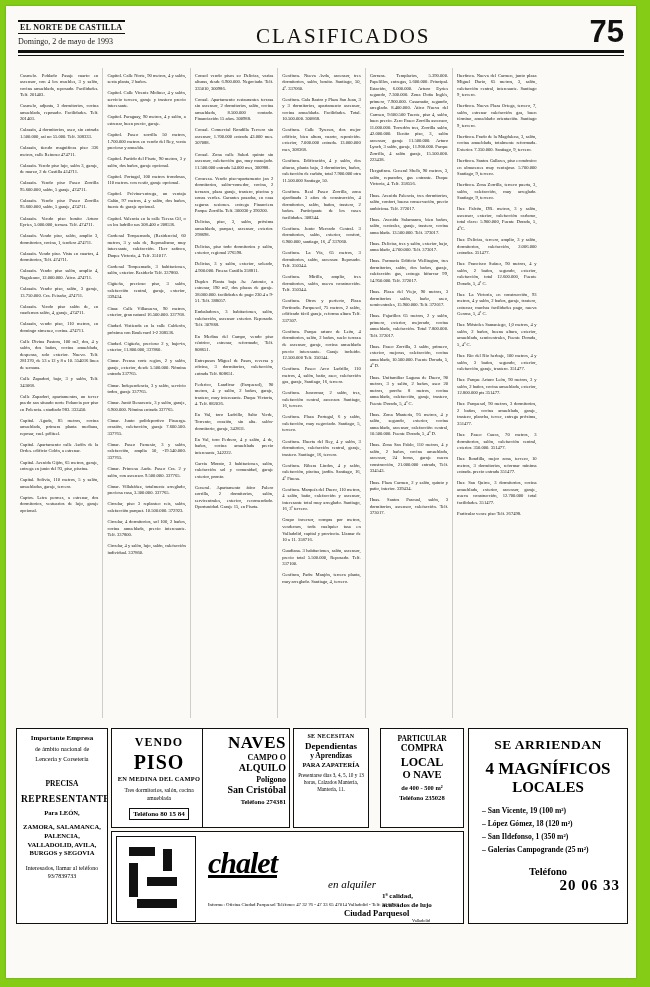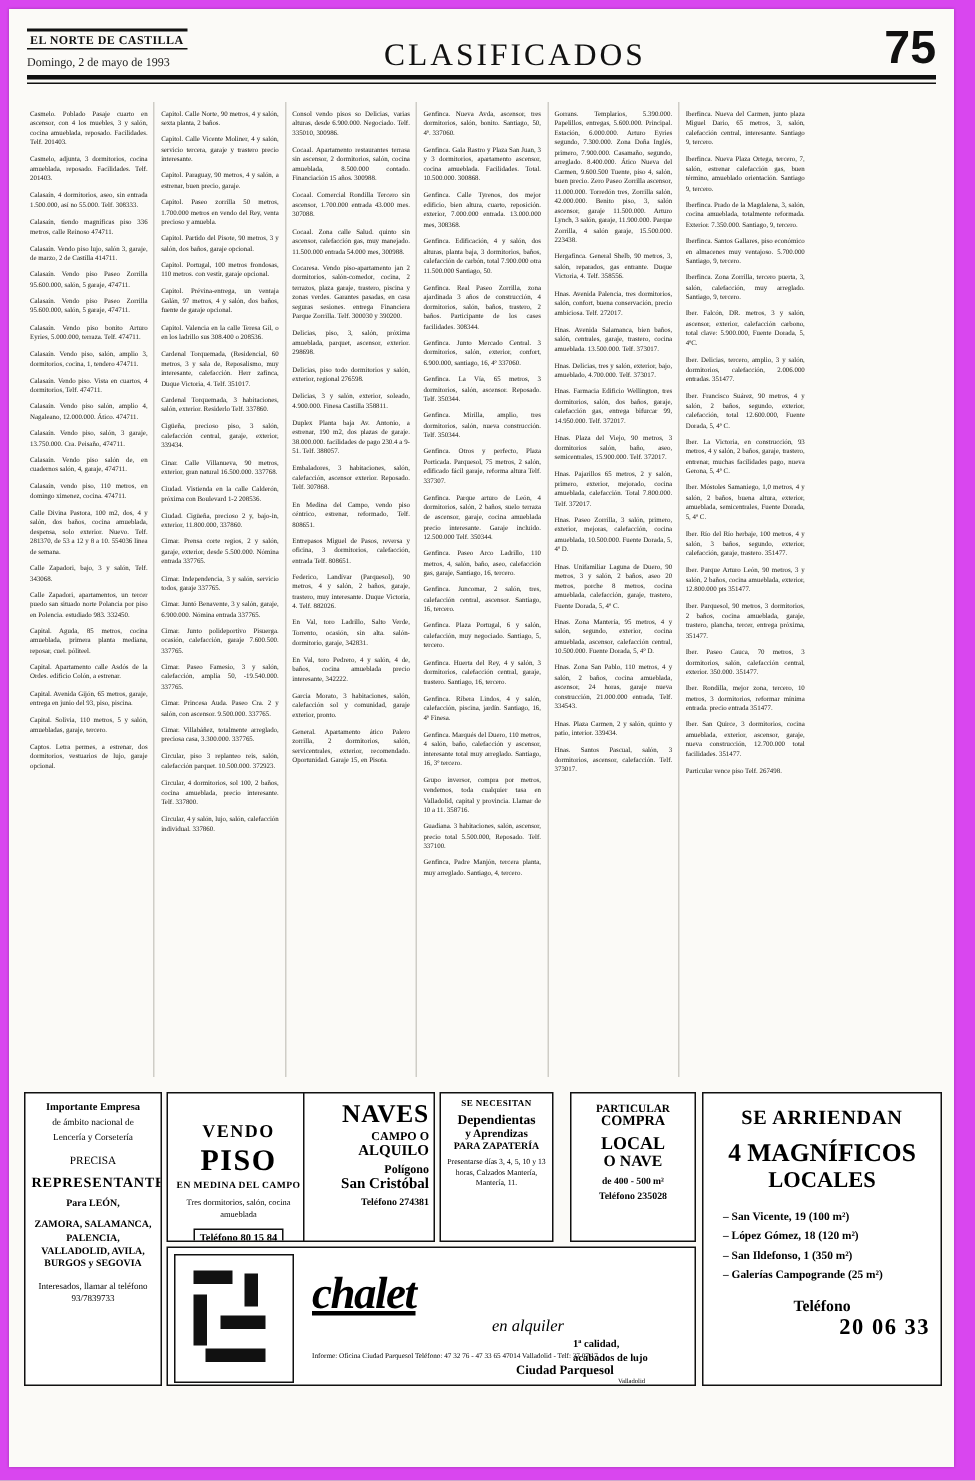--- a/index.html
+++ b/index.html
@@ -1,17 +1,17 @@
 <!DOCTYPE html>
 <html><head>
 <meta charset="utf-8">
 <style>
   html,body{margin:0;padding:0;background:#b9b9b4;}
   body{font-family:"Liberation Serif",serif;}
-  .page{position:relative;width:650px;height:987px;background:#d946ef;overflow:hidden;}
+  .page{position:relative;width:650px;height:987px;background:#84cc16;overflow:hidden;}
   .sheet{position:absolute;left:6px;top:6px;width:630px;height:972px;background:#fbfaf7;box-shadow:0 0 2px rgba(0,0,0,.25);}
   
   .masthead{position:absolute;left:12px;top:10px;width:606px;}
   .mast-name{font-family:"Liberation Serif",serif;font-weight:bold;font-size:8px;letter-spacing:.3px;color:#111;border-top:2px solid #111;border-bottom:1px solid #111;display:inline-block;padding:1px 3px 1px 2px;}
   .mast-date{font-size:8px;color:#222;margin-top:3px;}
   .mast-title{position:absolute;left:250px;top:18px;font-size:21px;letter-spacing:2px;color:#111;font-family:"Liberation Serif",serif;}
   .mast-folio{position:absolute;right:12px;top:8px;font-size:31px;font-weight:bold;color:#111;font-family:"Liberation Sans",sans-serif;}
   .mast-rule{position:absolute;left:12px;top:44px;width:606px;height:3px;background:#111;}
   .mast-rule2{position:absolute;left:12px;top:49px;width:606px;height:1px;background:#111;}
 
@@ -21,26 +21,26 @@
   .col:last-child{border-right:none;}
   .ad{font-size:4.6px;line-height:1.42;color:#17160f;text-align:justify;margin-bottom:4.5px;font-family:"Liberation Serif",serif;}
 
   
   .ads{position:absolute;left:10px;top:722px;width:612px;height:246px;}
   .box{position:absolute;box-sizing:border-box;border:1px solid #111;background:#fff;overflow:hidden;}
 
   .b1{left:0;top:0;width:92px;height:196px;text-align:center;padding:5px 4px;}
   .b1 .t1{font-size:7px;font-weight:bold;line-height:1.25;}
   .b1 .t2{font-size:6.2px;line-height:1.3;margin-top:2px;}
-  .b1 .t3{font-size:7.5px;font-weight:normal;margin-top:6px;}
+  .b1 .t3{font-size:7.5px;font-weight:bold;margin-top:16px;}
   .b1 .big{font-size:9.5px;font-weight:bold;letter-spacing:.5px;margin-top:6px;}
   .b1 .t4{font-size:6.6px;font-weight:bold;line-height:1.35;margin-top:5px;}
   .b1 .t5{font-size:6px;line-height:1.3;margin-top:7px;}
 
-  .b2{left:95px;top:0;width:96px;height:100px;text-align:center;padding:18px 4px;}
+  .b2{left:95px;top:0;width:96px;height:100px;text-align:center;padding:6px 4px;}
   .b2 .v{font-size:12px;font-weight:bold;letter-spacing:1px;}
   .b2 .p{font-size:20px;font-weight:bold;letter-spacing:1px;line-height:1;margin-top:2px;}
   .b2 .s{font-size:6.4px;font-weight:bold;margin-top:3px;letter-spacing:.3px;}
   .b2 .d{font-size:5.6px;line-height:1.35;margin-top:5px;}
   .b2 .tel{font-size:7px;font-weight:bold;margin-top:4px;border:1px solid #111;display:inline-block;padding:1px 3px;}
 
   .b3{left:186px;top:0;width:88px;height:100px;text-align:right;padding:5px 3px;}
   .b3 .n{font-size:17px;font-weight:bold;letter-spacing:.5px;line-height:1;}
   .b3 .l1{font-size:8px;font-weight:bold;margin-top:2px;}
   .b3 .l2{font-size:10px;font-weight:bold;}

